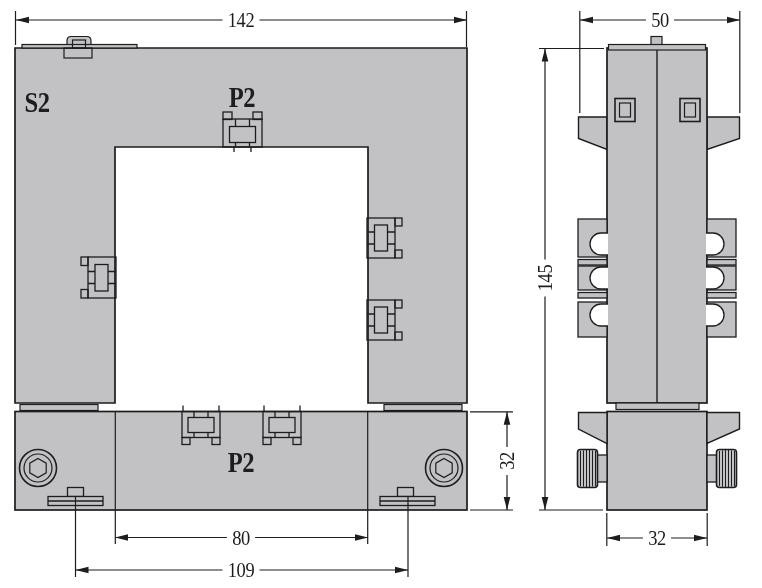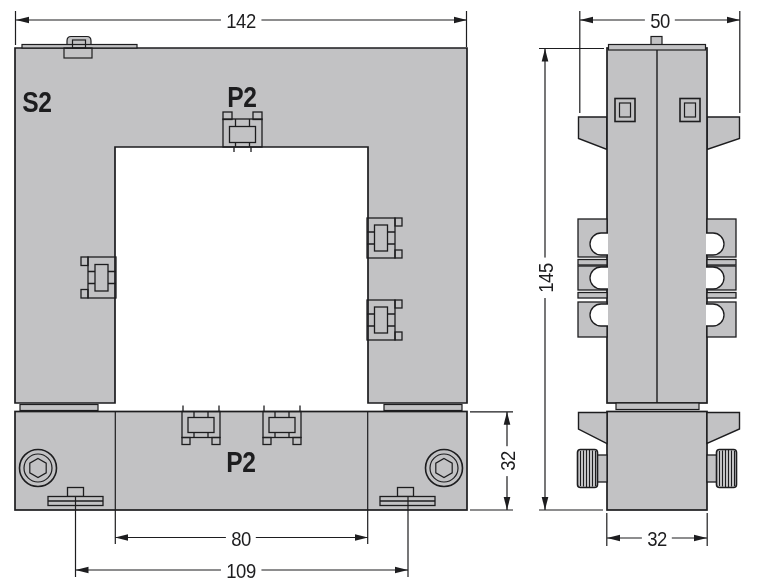--- a/index.html
+++ b/index.html
@@ -1,18 +1,18 @@
 <!DOCTYPE html>
 <html><head>
 <meta charset="utf-8">
 <style>
   html,body{margin:0;padding:0;background:#ffffff;}
   #stage{
     position:relative;width:762px;height:588px;background:#ffffff;overflow:hidden;
-    font-family:Liberation Sans, sans-serif;
+    font-family:Liberation Serif, serif;
   }
   #drawing{position:absolute;left:0;top:0;}
   .lbl{
     position:absolute;color:#1d1d1f;white-space:nowrap;
     transform:translate(-50%,-50%) scaleX(0.88);
   }
   .dim-lbl{
     font-size:21px;letter-spacing:-0.5px;background:#ffffff;padding:0 6px;line-height:1;
   }
   .dim-lbl.rot{transform:translate(-50%,-50%) rotate(-90deg) scaleX(0.88);}

